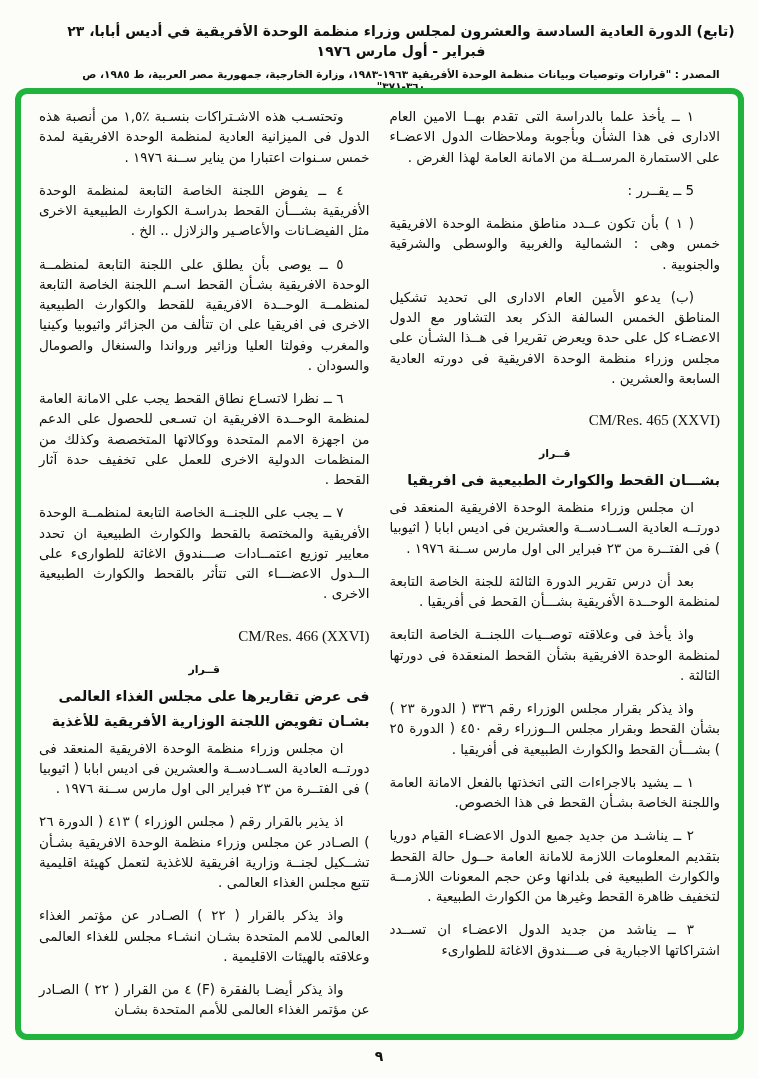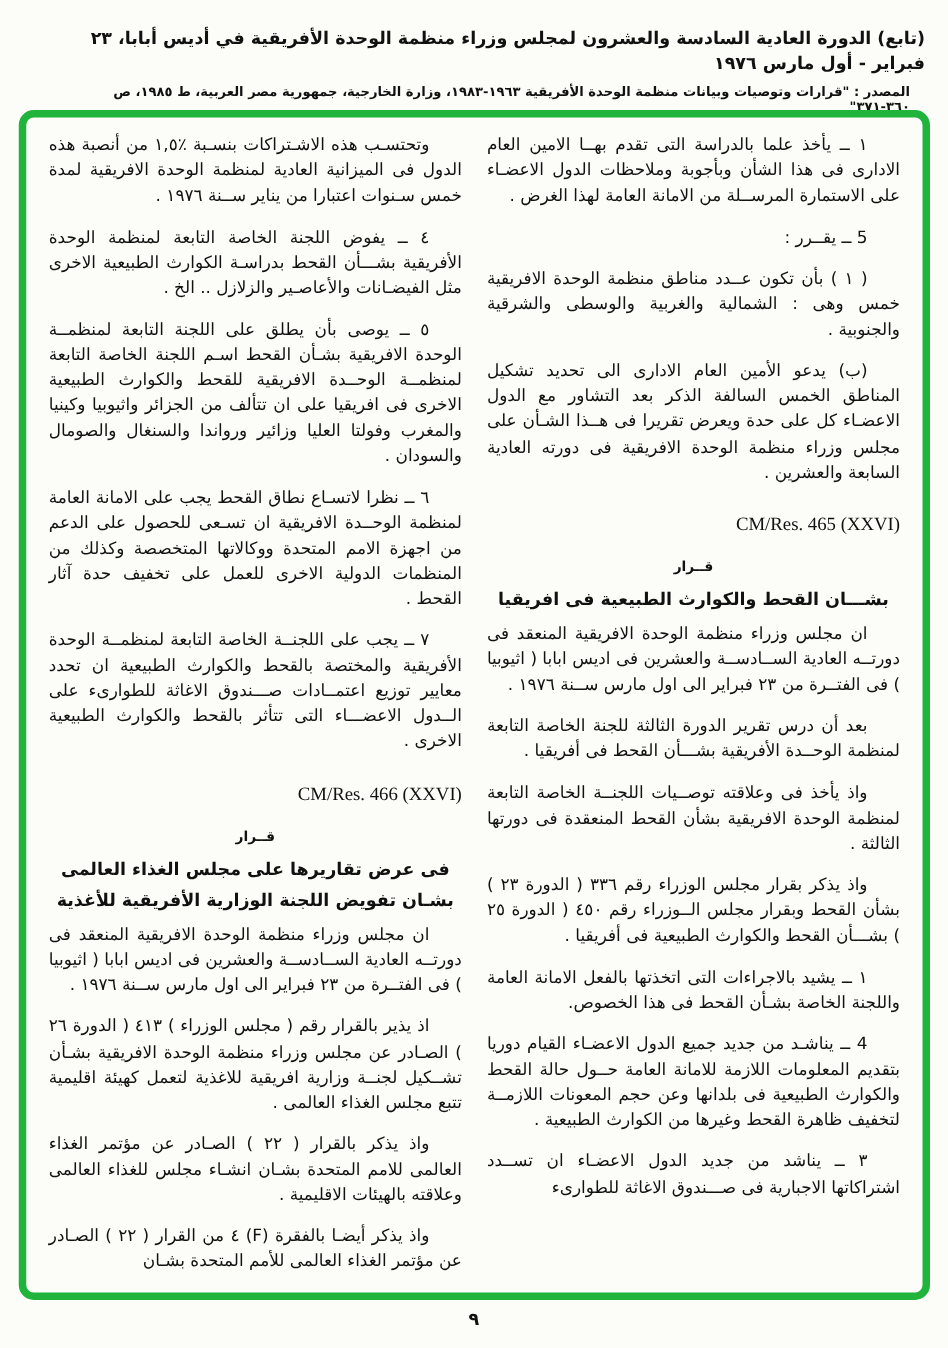--- a/index.html
+++ b/index.html
@@ -6,21 +6,21 @@
   body{
     width:758px;height:1078px;
     background:#fcfcf9;
     font-family:"DejaVu Sans",sans-serif;
     color:#111;
     position:relative;
     overflow:hidden;
   }
   .header{
     direction:rtl;
-    text-align:right;
+    text-align:center;
     padding-top:22px;
     padding-left:44px;
   }
   .header .title{
     font-weight:bold;
     font-size:14px;
     line-height:1.4;
     padding:0 18px;
   }
   .header .source{
@@ -70,21 +70,21 @@
   }
   .block.heading{
     direction:rtl;
     text-align:center;
     font-weight:bold;
     font-size:11px;
     margin:6px 0 12px 0;
   }
   .block.subheading{
     direction:rtl;
-    text-align:center;
+    text-align:right;
     font-weight:bold;
     font-size:14px;
     margin:0 0 9px 0;
   }
   .page-number{
     position:absolute;
     left:0;right:0;
     top:1048px;
     text-align:center;
     font-size:14px;
@@ -107,21 +107,21 @@
         <div class="block para">( ١ ) بأن تكون عــدد مناطق منظمة الوحدة الافريقية خمس وهى : الشمالية والغربية والوسطى والشرقية والجنوبية .</div>
         <div class="block para">(ب) يدعو الأمين العام الادارى الى تحديد تشكيل المناطق الخمس السالفة الذكر بعد التشاور مع الدول الاعضـاء كل على حدة ويعرض تقريرا فى هــذا الشـأن على مجلس وزراء منظمة الوحدة الافريقية فى دورته العادية السابعة والعشرين .</div>
         <div class="block latin">CM/Res. 465 (XXVI)</div>
         <div class="block heading">قــرار</div>
         <div class="block subheading">بشـــان القحط والكوارث الطبيعية فى افريقيا</div>
         <div class="block para">ان مجلس وزراء منظمة الوحدة الافريقية المنعقد فى دورتــه العادية الســادســة والعشرين فى اديس ابابا ( اثيوبيا ) فى الفتــرة من ٢٣ فبراير الى اول مارس ســنة ١٩٧٦ .</div>
         <div class="block para">بعد أن درس تقرير الدورة الثالثة للجنة الخاصة التابعة لمنظمة الوحــدة الأفريقية بشـــأن القحط فى أفريقيا .</div>
         <div class="block para">واذ يأخذ فى وعلاقته توصــيات اللجنــة الخاصة التابعة لمنظمة الوحدة الافريقية بشأن القحط المنعقدة فى دورتها الثالثة .</div>
         <div class="block para">واذ يذكر بقرار مجلس الوزراء رقم ٣٣٦ ( الدورة ٢٣ ) بشأن القحط وبقرار مجلس الــوزراء رقم ٤٥٠ ( الدورة ٢٥ ) بشـــأن القحط والكوارث الطبيعية فى أفريقيا .</div>
         <div class="block para">١ ــ يشيد بالاجراءات التى اتخذتها بالفعل الامانة العامة واللجنة الخاصة بشـأن القحط فى هذا الخصوص.</div>
-        <div class="block para">4 ــ يناشـد من جديد جميع الدول الاعضـاء القيام دوريا بتقديم المعلومات اللازمة للامانة العامة حــول حالة القحط والكوارث الطبيعية فى بلدانها وعن حجم المعونات اللازمــة لتخفيف ظاهرة القحط وغيرها من الكوارث الطبيعية .</div>
+        <div class="block para">٢ ــ يناشـد من جديد جميع الدول الاعضـاء القيام دوريا بتقديم المعلومات اللازمة للامانة العامة حــول حالة القحط والكوارث الطبيعية فى بلدانها وعن حجم المعونات اللازمــة لتخفيف ظاهرة القحط وغيرها من الكوارث الطبيعية .</div>
         <div class="block para">٣ ــ يناشد من جديد الدول الاعضـاء ان تســدد اشتراكاتها الاجبارية فى صـــندوق الاغاثة للطوارىء</div>
       </div>
     <div class="column" id="col-left">
         <div class="block para">وتحتسـب هذه الاشـتراكات بنسـبة ٪١,٥ من أنصبة هذه الدول فى الميزانية العادية لمنظمة الوحدة الافريقية لمدة خمس سـنوات اعتبارا من يناير ســنة ١٩٧٦ .</div>
         <div class="block para">٤ ــ يفوض اللجنة الخاصة التابعة لمنظمة الوحدة الأفريقية بشـــأن القحط بدراسـة الكوارث الطبيعية الاخرى مثل الفيضـانات والأعاصـير والزلازل .. الخ .</div>
         <div class="block para">٥ ــ يوصى بأن يطلق على اللجنة التابعة لمنظمــة الوحدة الافريقية بشـأن القحط اسـم اللجنة الخاصة التابعة لمنظمــة الوحــدة الافريقية للقحط والكوارث الطبيعية الاخرى فى افريقيا على ان تتألف من الجزائر واثيوبيا وكينيا والمغرب وفولتا العليا وزائير ورواندا والسنغال والصومال والسودان .</div>
         <div class="block para">٦ ــ نظرا لاتسـاع نطاق القحط يجب على الامانة العامة لمنظمة الوحــدة الافريقية ان تسـعى للحصول على الدعم من اجهزة الامم المتحدة ووكالاتها المتخصصة وكذلك من المنظمات الدولية الاخرى للعمل على تخفيف حدة آثار القحط .</div>
         <div class="block para">٧ ــ يجب على اللجنــة الخاصة التابعة لمنظمــة الوحدة الأفريقية والمختصة بالقحط والكوارث الطبيعية ان تحدد معايير توزيع اعتمــادات صـــندوق الاغاثة للطوارىء على الــدول الاعضـــاء التى تتأثر بالقحط والكوارث الطبيعية الاخرى .</div>
         <div class="block latin">CM/Res. 466 (XXVI)</div>
         <div class="block heading">قــرار</div>

